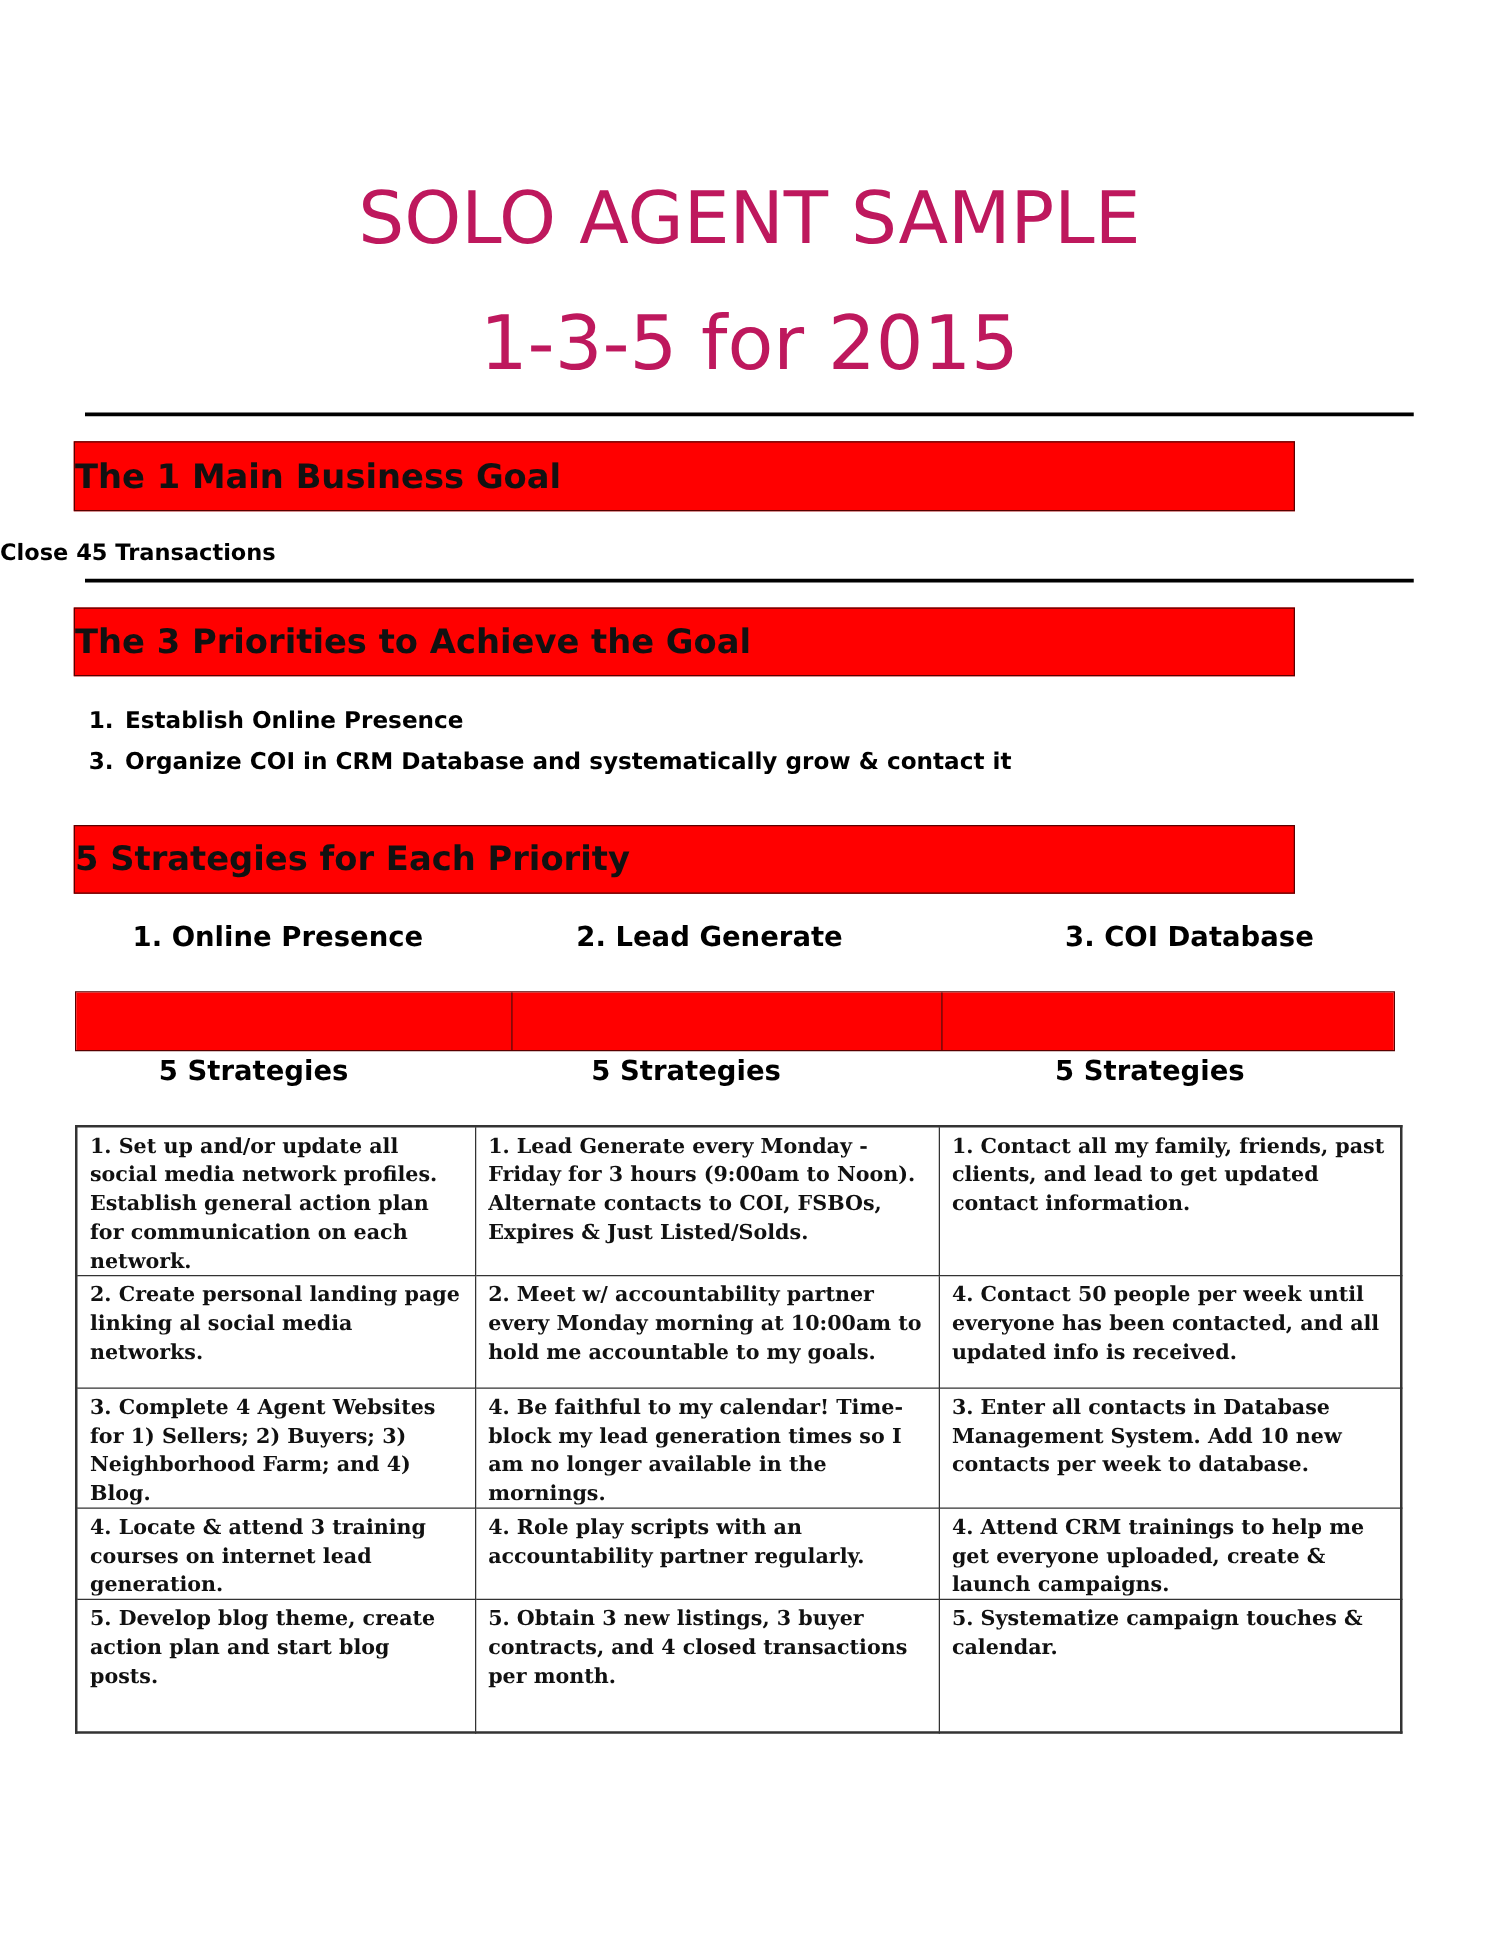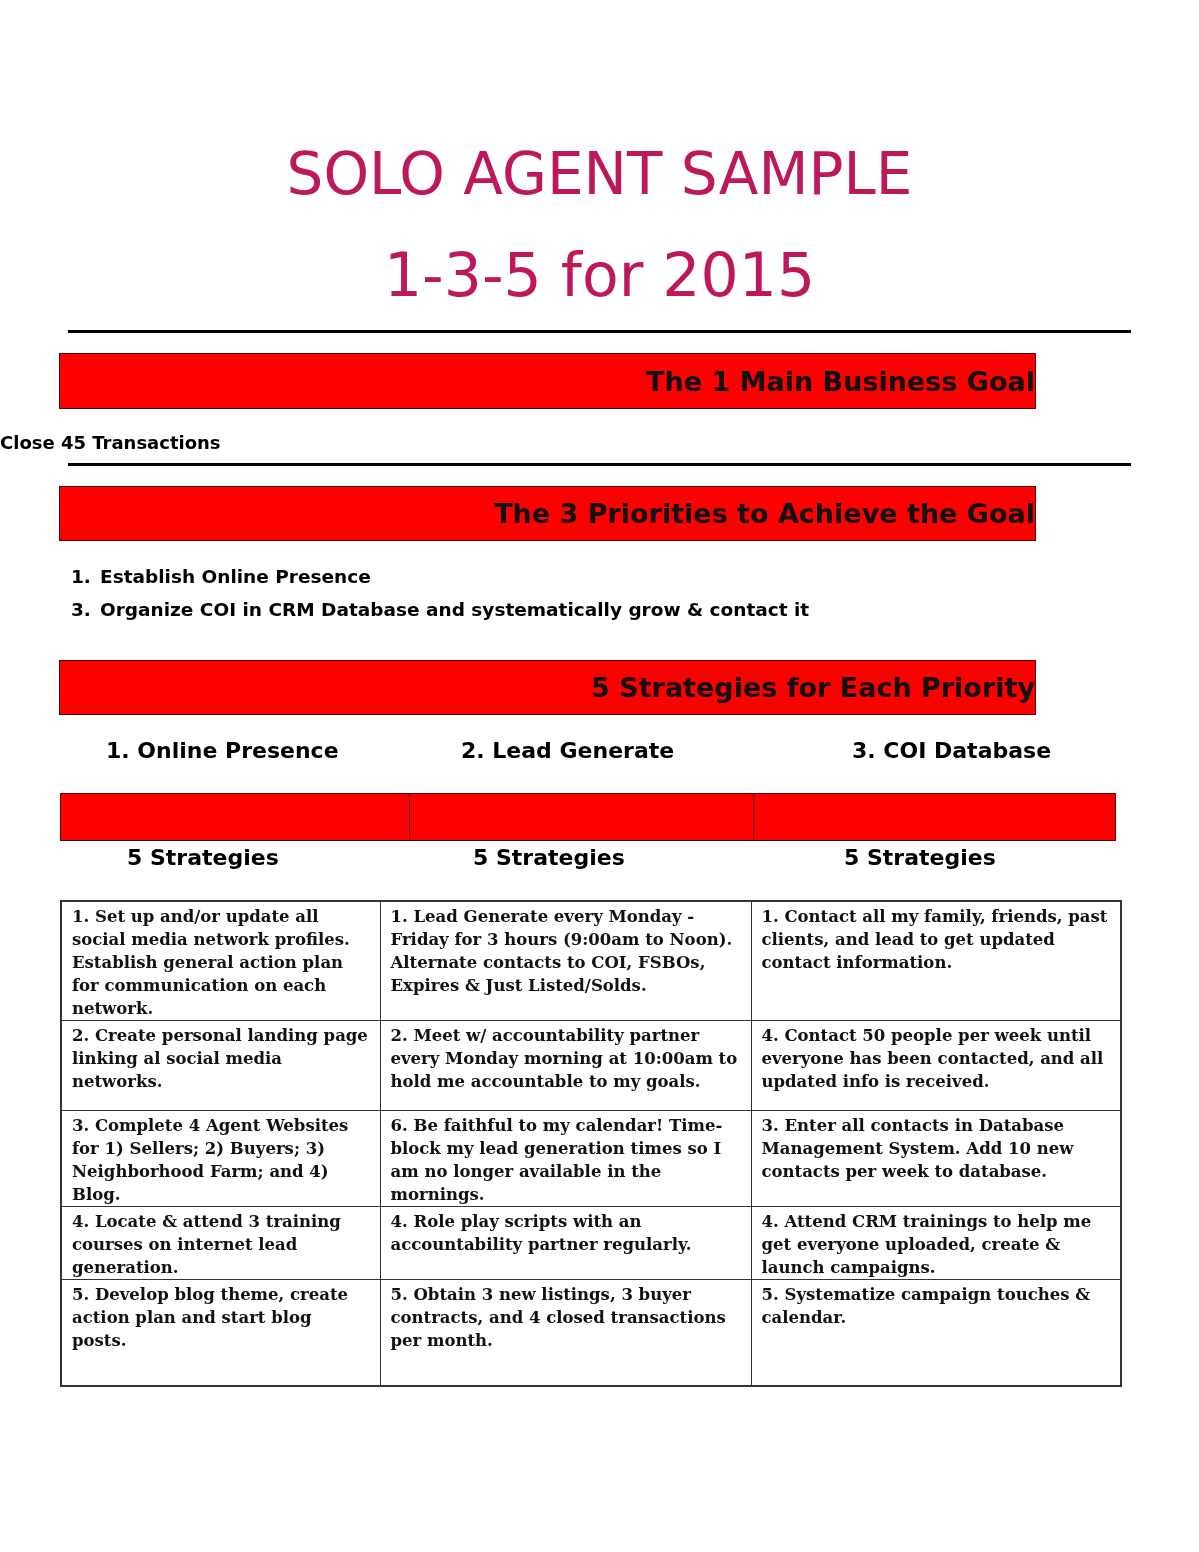--- a/index.html
+++ b/index.html
@@ -5,21 +5,21 @@
     * { box-sizing: border-box; margin: 0; padding: 0; }
     html, body { width: 1199px; height: 1552px; background: #ffffff; }
     body { position: relative; font-family: "Liberation Sans", sans-serif; color: #000; overflow: hidden; }
 
     .title { position: absolute; left: 0; width: 1199px; text-align: center; font-family: "DejaVu Sans", sans-serif; font-weight: normal; color: #be185d; }
     .title-1 { top: 140px; font-size: 58px; letter-spacing: 0px; }
     .title-2 { top: 240px; font-size: 60px; }
 
     .hrule { position: absolute; left: 68px; width: 1063px; height: 3px; background: #000; }
 
-    .red-bar { position: absolute; left: 59px; width: 977px; background: #ff0000; border: 1px solid #5a0000; display: flex; align-items: center; justify-content: flex-end; }
+    .red-bar { position: absolute; left: 59px; width: 977px; background: #ff0000; border: 1px solid #5a0000; display: flex; align-items: center; justify-content: flex-start; }
     .red-bar span { font-family: "DejaVu Sans", sans-serif; font-weight: bold; font-size: 27px; color: #111; }
 
     .goal-text { position: absolute; top: 432px; left: 0; width: 961px; text-align: left; font-family: "DejaVu Sans", sans-serif; font-weight: bold; font-size: 18px; }
 
     .priorities { position: absolute; top: 563px; left: 71px; list-style: none; }
     .priorities li { font-family: "DejaVu Sans", sans-serif; font-weight: bold; font-size: 18.5px; height: 33px; line-height: 28px; }
     .priorities li .num { display: inline-block; width: 29px; }
 
     .pillar { position: absolute; top: 738px; font-family: "DejaVu Sans", sans-serif; font-weight: bold; font-size: 22px; text-align: right; }
 
@@ -87,21 +87,21 @@
     <td>1.  Lead Generate every Monday - Friday for 3 hours (9:00am to Noon). Alternate contacts to COI, FSBOs, Expires &amp; Just Listed/Solds.</td>
     <td>1.  Contact all my family, friends, past clients, and lead to get updated contact information.</td>
   </tr>
   <tr style="height:90px;">
     <td>2.  Create personal landing page linking al social media networks.</td>
     <td>2. Meet w/ accountability partner every Monday morning at 10:00am to hold me accountable to my goals.</td>
     <td>4.  Contact 50 people per week until everyone has been contacted, and all updated info is received.</td>
   </tr>
   <tr style="height:93px;">
     <td>3.  Complete 4 Agent Websites for 1) Sellers; 2) Buyers; 3) Neighborhood Farm; and 4) Blog.</td>
-    <td>6.  Be faithful to my calendar!  Time-block my lead generation times so I am no longer available in the mornings.</td>
+    <td>4.  Be faithful to my calendar!  Time-block my lead generation times so I am no longer available in the mornings.</td>
     <td>3.  Enter all contacts in Database Management System.  Add 10 new contacts per week to database.</td>
   </tr>
   <tr style="height:70px;">
     <td>4.  Locate &amp; attend 3 training courses on internet lead generation.</td>
     <td>4.  Role play scripts with an accountability partner regularly.</td>
     <td>4. Attend CRM trainings to help me get everyone uploaded, create &amp; launch campaigns.</td>
   </tr>
   <tr style="height:106px;">
     <td>5.   Develop blog theme, create action plan and start blog posts.</td>
     <td>5.  Obtain 3 new listings, 3 buyer contracts, and 4 closed transactions per month.</td>

